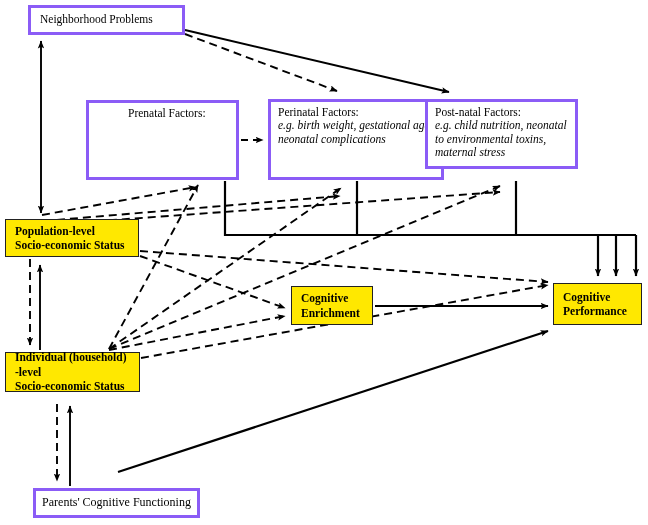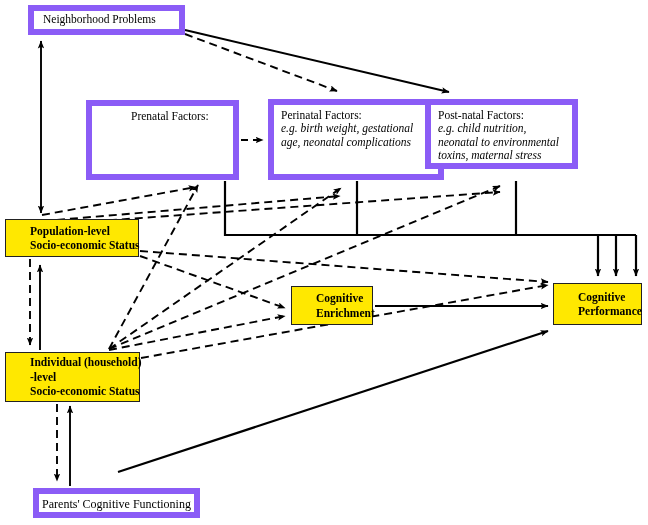--- a/index.html
+++ b/index.html
@@ -20,21 +20,21 @@
   svg#edges {
     position: absolute;
     left: 0;
     top: 0;
     width: 648px;
     height: 525px;
   }
   .node {
     position: absolute;
     box-sizing: border-box;
-    border: 6px solid #8b5cf6;
+    border: 3px solid #8b5cf6;
     background: #ffffff;
     padding: 4px 6px 4px 7px;
     line-height: 1.16;
   }
   .node.yellow {
     background: #FFE800;
     border: 1px solid #222222;
     font-family: "Liberation Serif", serif;
     font-weight: bold;
     color: #000000;
@@ -46,42 +46,42 @@
     font-style: normal;
     white-space: nowrap;
   }
   .node-detail {
     font-size: 11.5px;
     color: #000000;
     font-style: italic;
   }
   .node.plain-center {
     display: flex;
-    align-items: flex-end;
+    align-items: center;
     justify-content: center;
     padding: 0;
   }
   .node.plain-center .node-title {
     font-size: 12px;
   }
   .node.neighborhood {
     display: flex;
     align-items: center;
     padding-left: 9px;
   }
   .node.yellow .line {
     font-size: 11.5px;
     display: block;
     white-space: nowrap;
   }
   .node.yellow.center {
     display: flex;
     flex-direction: column;
     justify-content: center;
-    padding-left: 24px;
+    padding-left: 9px;
   }
 </style>
 </head>
 <body>
 
 <div id="diagram-root">
 
   <svg id="edges" viewBox="0 0 648 525">
     <defs>
       <marker id="ah" markerWidth="9" markerHeight="9" refX="7.4" refY="3.2" orient="auto" markerUnits="userSpaceOnUse">
@@ -151,21 +151,21 @@
   <div class="node" style="left:425px; top:99px; width:153px; height:70px;">
     <div class="node-title">Post-natal Factors:</div>
     <div class="node-detail">e.g. child nutrition, neonatal to environmental toxins, maternal stress</div>
   </div>
 
   <div class="node yellow center" style="left:5px; top:219px; width:134px; height:38px;">
     <span class="line">Population-level</span>
     <span class="line">Socio-economic Status</span>
   </div>
 
-  <div class="node yellow center" style="left:5px; top:352px; width:135px; height:50px;">
+  <div class="node yellow center" style="left:5px; top:352px; width:135px; height:40px;">
     <span class="line">Individual (household)</span>
     <span class="line">-level</span>
     <span class="line">Socio-economic Status</span>
   </div>
 
   <div class="node yellow center" style="left:291px; top:286px; width:82px; height:39px;">
     <span class="line">Cognitive</span>
     <span class="line">Enrichment</span>
   </div>
 

